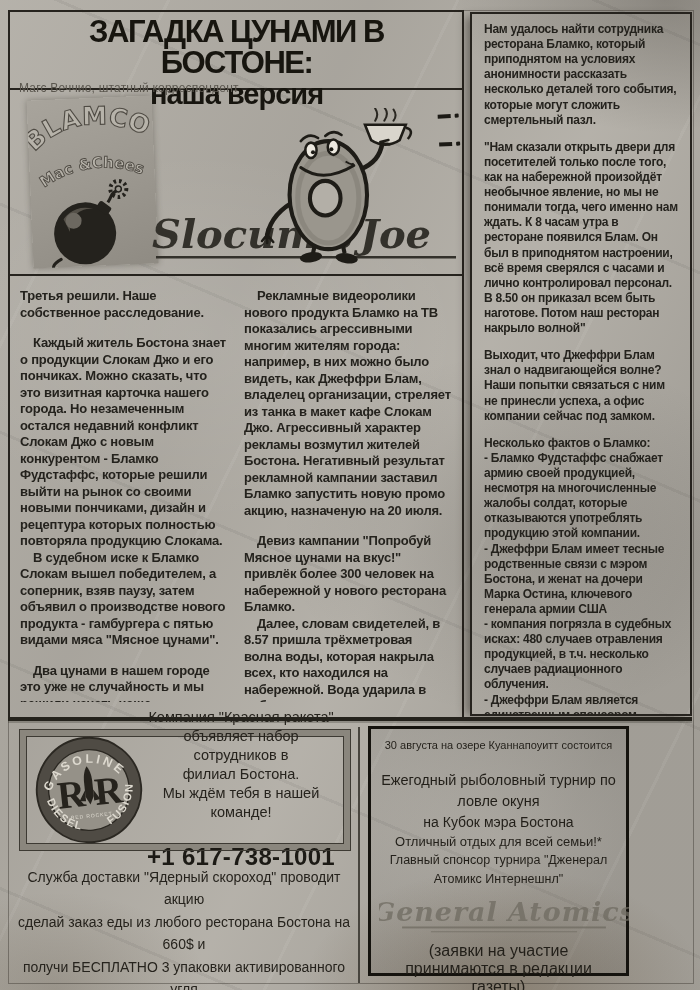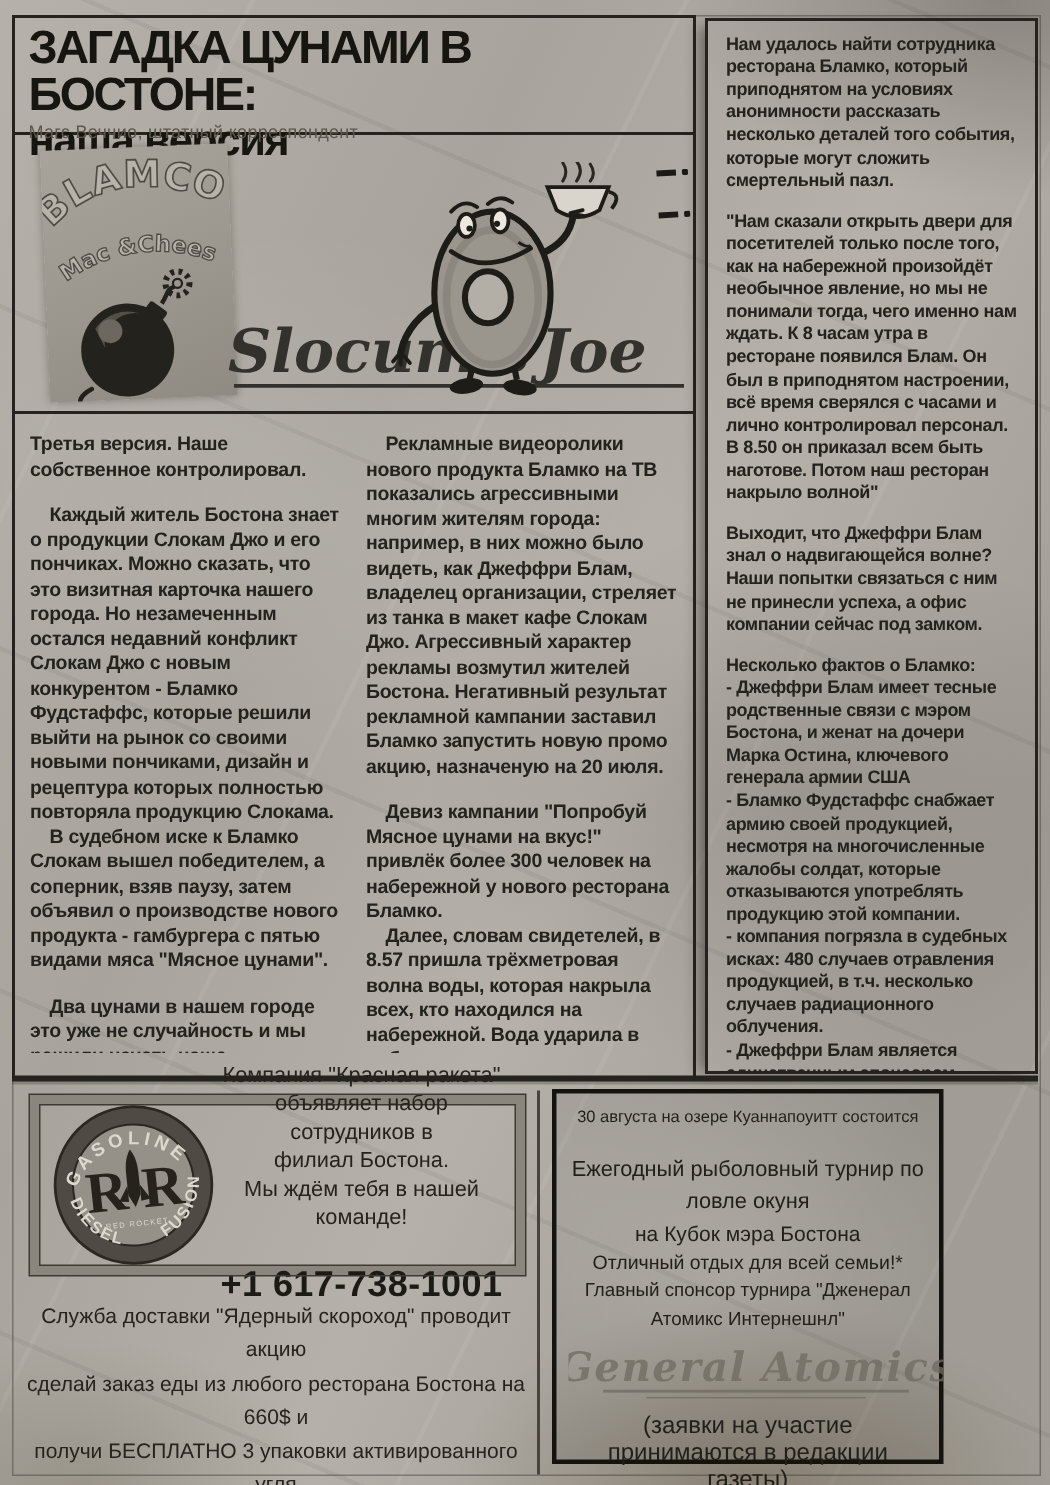--- a/index.html
+++ b/index.html
@@ -20,21 +20,21 @@
       repeating-linear-gradient(-64deg, transparent 0 130px, rgba(255,255,255,0.06) 130px 133px, transparent 133px 260px),
       linear-gradient(115deg, rgba(255,255,255,0.06), rgba(0,0,0,0.05) 32%, rgba(255,255,255,0.05) 56%, rgba(0,0,0,0.09) 82%);
   }
   .page-frame{position:absolute;left:8px;top:10px;width:684px;height:972px;border:1px solid rgba(60,55,48,0.45);pointer-events:none;}
 
   
   .left-frame{
     position:absolute;left:8px;top:10px;width:452px;height:706px;
     border:2px solid #26231e;
   }
-  .headline{position:relative;height:78px;border-bottom:2px solid #26231e;padding:4px 8px 0 9px;box-sizing:border-box;}
+  .headline{position:relative;height:78px;border-bottom:2px solid #26231e;padding:4px 8px 0 9px;box-sizing:border-box;text-align:center;}
   .headline .t1{font-weight:bold;font-size:31px;line-height:1.0;letter-spacing:-1.5px;color:#17150f;font-family:"Liberation Sans",sans-serif;}
   .headline .t2{font-weight:bold;font-size:29px;line-height:1.0;letter-spacing:-1px;color:#17150f;margin-top:2px;}
   .headline .byline{position:absolute;left:9px;bottom:-7px;font-size:12px;color:#5b574f;letter-spacing:0.2px;}
 
   .image-band{position:relative;height:184px;border-bottom:2px solid #26231e;overflow:visible;}
   .photo-box{
     position:absolute;left:20px;top:8px;width:125px;height:168px;
     transform:rotate(-2.4deg);
     background:linear-gradient(160deg,#a8a49c 0%,#9b978f 55%,#8f8b83 100%);
     box-shadow:0 0 6px rgba(40,36,30,0.35);
@@ -172,40 +172,40 @@
         <path d="M 143 19 q 9 2 2 11" stroke="#1e1c17" stroke-width="2.5" fill="none"></path>
         <path d="M 113 12 q 4 -6 0 -12 M 122 12 q 5 -7 0 -13 M 131 12 q 4 -5 0 -11" stroke="#2a2721" stroke-width="2" fill="none" stroke-linecap="round"></path>
       </g>
 
       <path d="M 118 33 l 8 -2 M 118 33 l 9 2" stroke="#1e1c17" stroke-width="2.5" stroke-linecap="round"></path>
     </svg>
   </div>
 
   <div class="columns">
     <div class="col">
-      <p>Третья версия. Наше собственное контролировал.</p>
+      <p>Третья решили. Наше собственное расследование.</p>
       <p class="gap ind">Каждый житель Бостона знает о продукции Слокам Джо и его пончиках. Можно сказать, что это визитная карточка нашего города. Но незамеченным остался недавний конфликт Слокам Джо с новым конкурентом - Бламко Фудстаффс, которые решили выйти на рынок со своими новыми пончиками, дизайн и рецептура которых полностью повторяла продукцию Слокама.</p>
       <p class="ind">В судебном иске к Бламко Слокам вышел победителем, а соперник, взяв паузу, затем объявил о производстве нового продукта - гамбургера с пятью видами мяса "Мясное цунами".</p>
       <p class="gap ind">Два цунами в нашем городе это уже не случайность и мы решили начать наше собственное расследование.</p>
     </div>
     <div class="col">
       <p class="ind">Рекламные видеоролики нового продукта Бламко на ТВ показались агрессивными многим жителям города: например, в них можно было видеть, как Джеффри Блам, владелец организации, стреляет из танка в макет кафе Слокам Джо. Агрессивный характер рекламы возмутил жителей Бостона. Негативный результат рекламной кампании заставил Бламко запустить новую промо акцию, назначеную на 20 июля.</p>
       <p class="gap ind">Девиз кампании "Попробуй Мясное цунами на вкус!" привлёк более 300 человек на набережной у нового ресторана Бламко.</p>
       <p class="ind">Далее, словам свидетелей, в 8.57 пришла трёхметровая волна воды, которая накрыла всех, кто находился на набережной. Вода ударила в набережную, подхватила людей, автомобили, баннеры и понесла по улицам города. Началась паника.</p>
     </div>
   </div>
 </div>
 
 <div class="right-box">
   <p>Нам удалось найти сотрудника ресторана Бламко, который приподнятом на условиях анонимности рассказать несколько деталей того события, которые могут сложить смертельный пазл.</p>
   <p class="gap">"Нам сказали открыть двери для посетителей только после того, как на набережной произойдёт необычное явление, но мы не понимали тогда, чего именно нам ждать. К 8 часам утра в ресторане появился Блам. Он был в приподнятом настроении, всё время сверялся с часами и лично контролировал персонал. В 8.50 он приказал всем быть наготове. Потом наш ресторан накрыло волной"</p>
   <p class="gap">Выходит, что Джеффри Блам знал о надвигающейся волне? Наши попытки связаться с ним не принесли успеха, а офис компании сейчас под замком.</p>
   <p class="gap">Несколько фактов о Бламко:</p>
+  <p>- Бламко Фудстаффс снабжает армию своей продукцией, несмотря на многочисленные жалобы солдат, которые отказываются употреблять продукцию этой компании.</p>
   <p>- Джеффри Блам имеет тесные родственные связи с мэром Бостона, и женат на дочери Марка Остина, ключевого генерала армии США</p>
-  <p>- Бламко Фудстаффс снабжает армию своей продукцией, несмотря на многочисленные жалобы солдат, которые отказываются употреблять продукцию этой компании.</p>
   <p>- компания погрязла в судебных исках: 480 случаев отравления продукцией, в т.ч. несколько случаев радиационного облучения.</p>
   <p>- Джеффри Блам является единственным спонсором объекта, который жители Бостона называют "Убежище мэра".</p>
 
 </div>
 
 <div class="rule-thick"></div>
 <div class="ads-divider"></div>
 
 <div class="red-rocket-ad">
   <svg class="rr-logo" viewBox="0 0 120 120">

